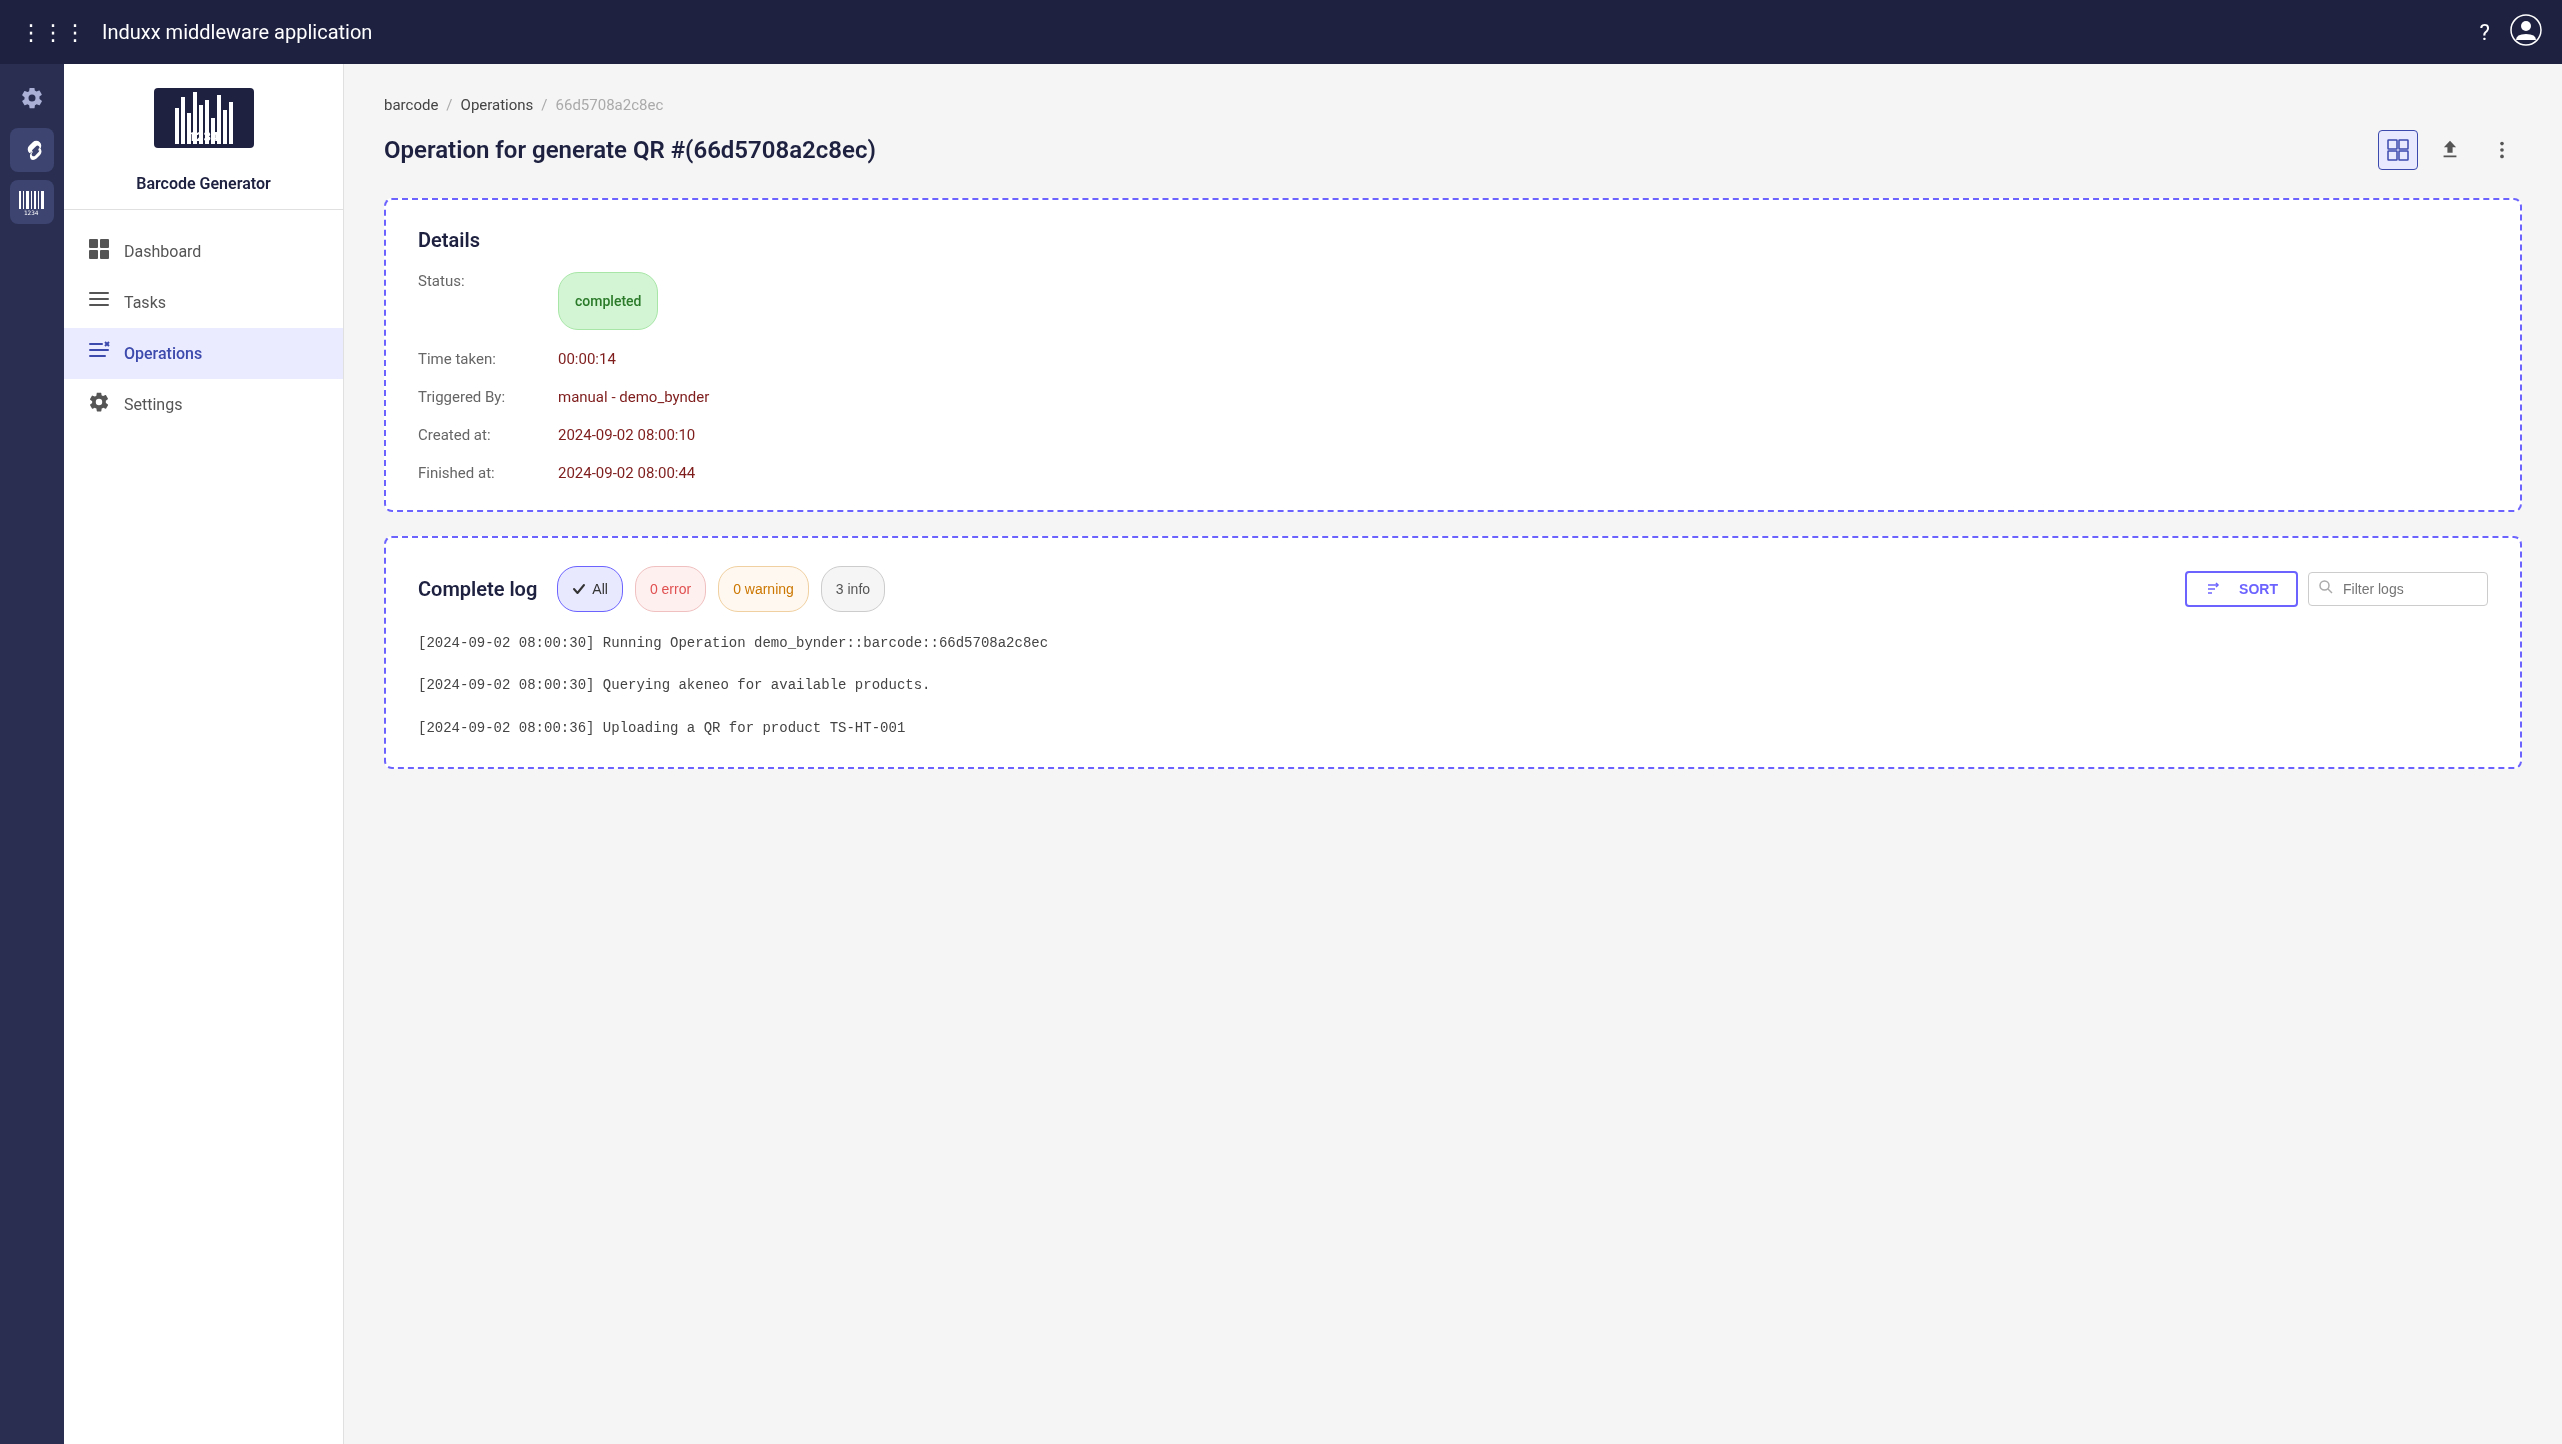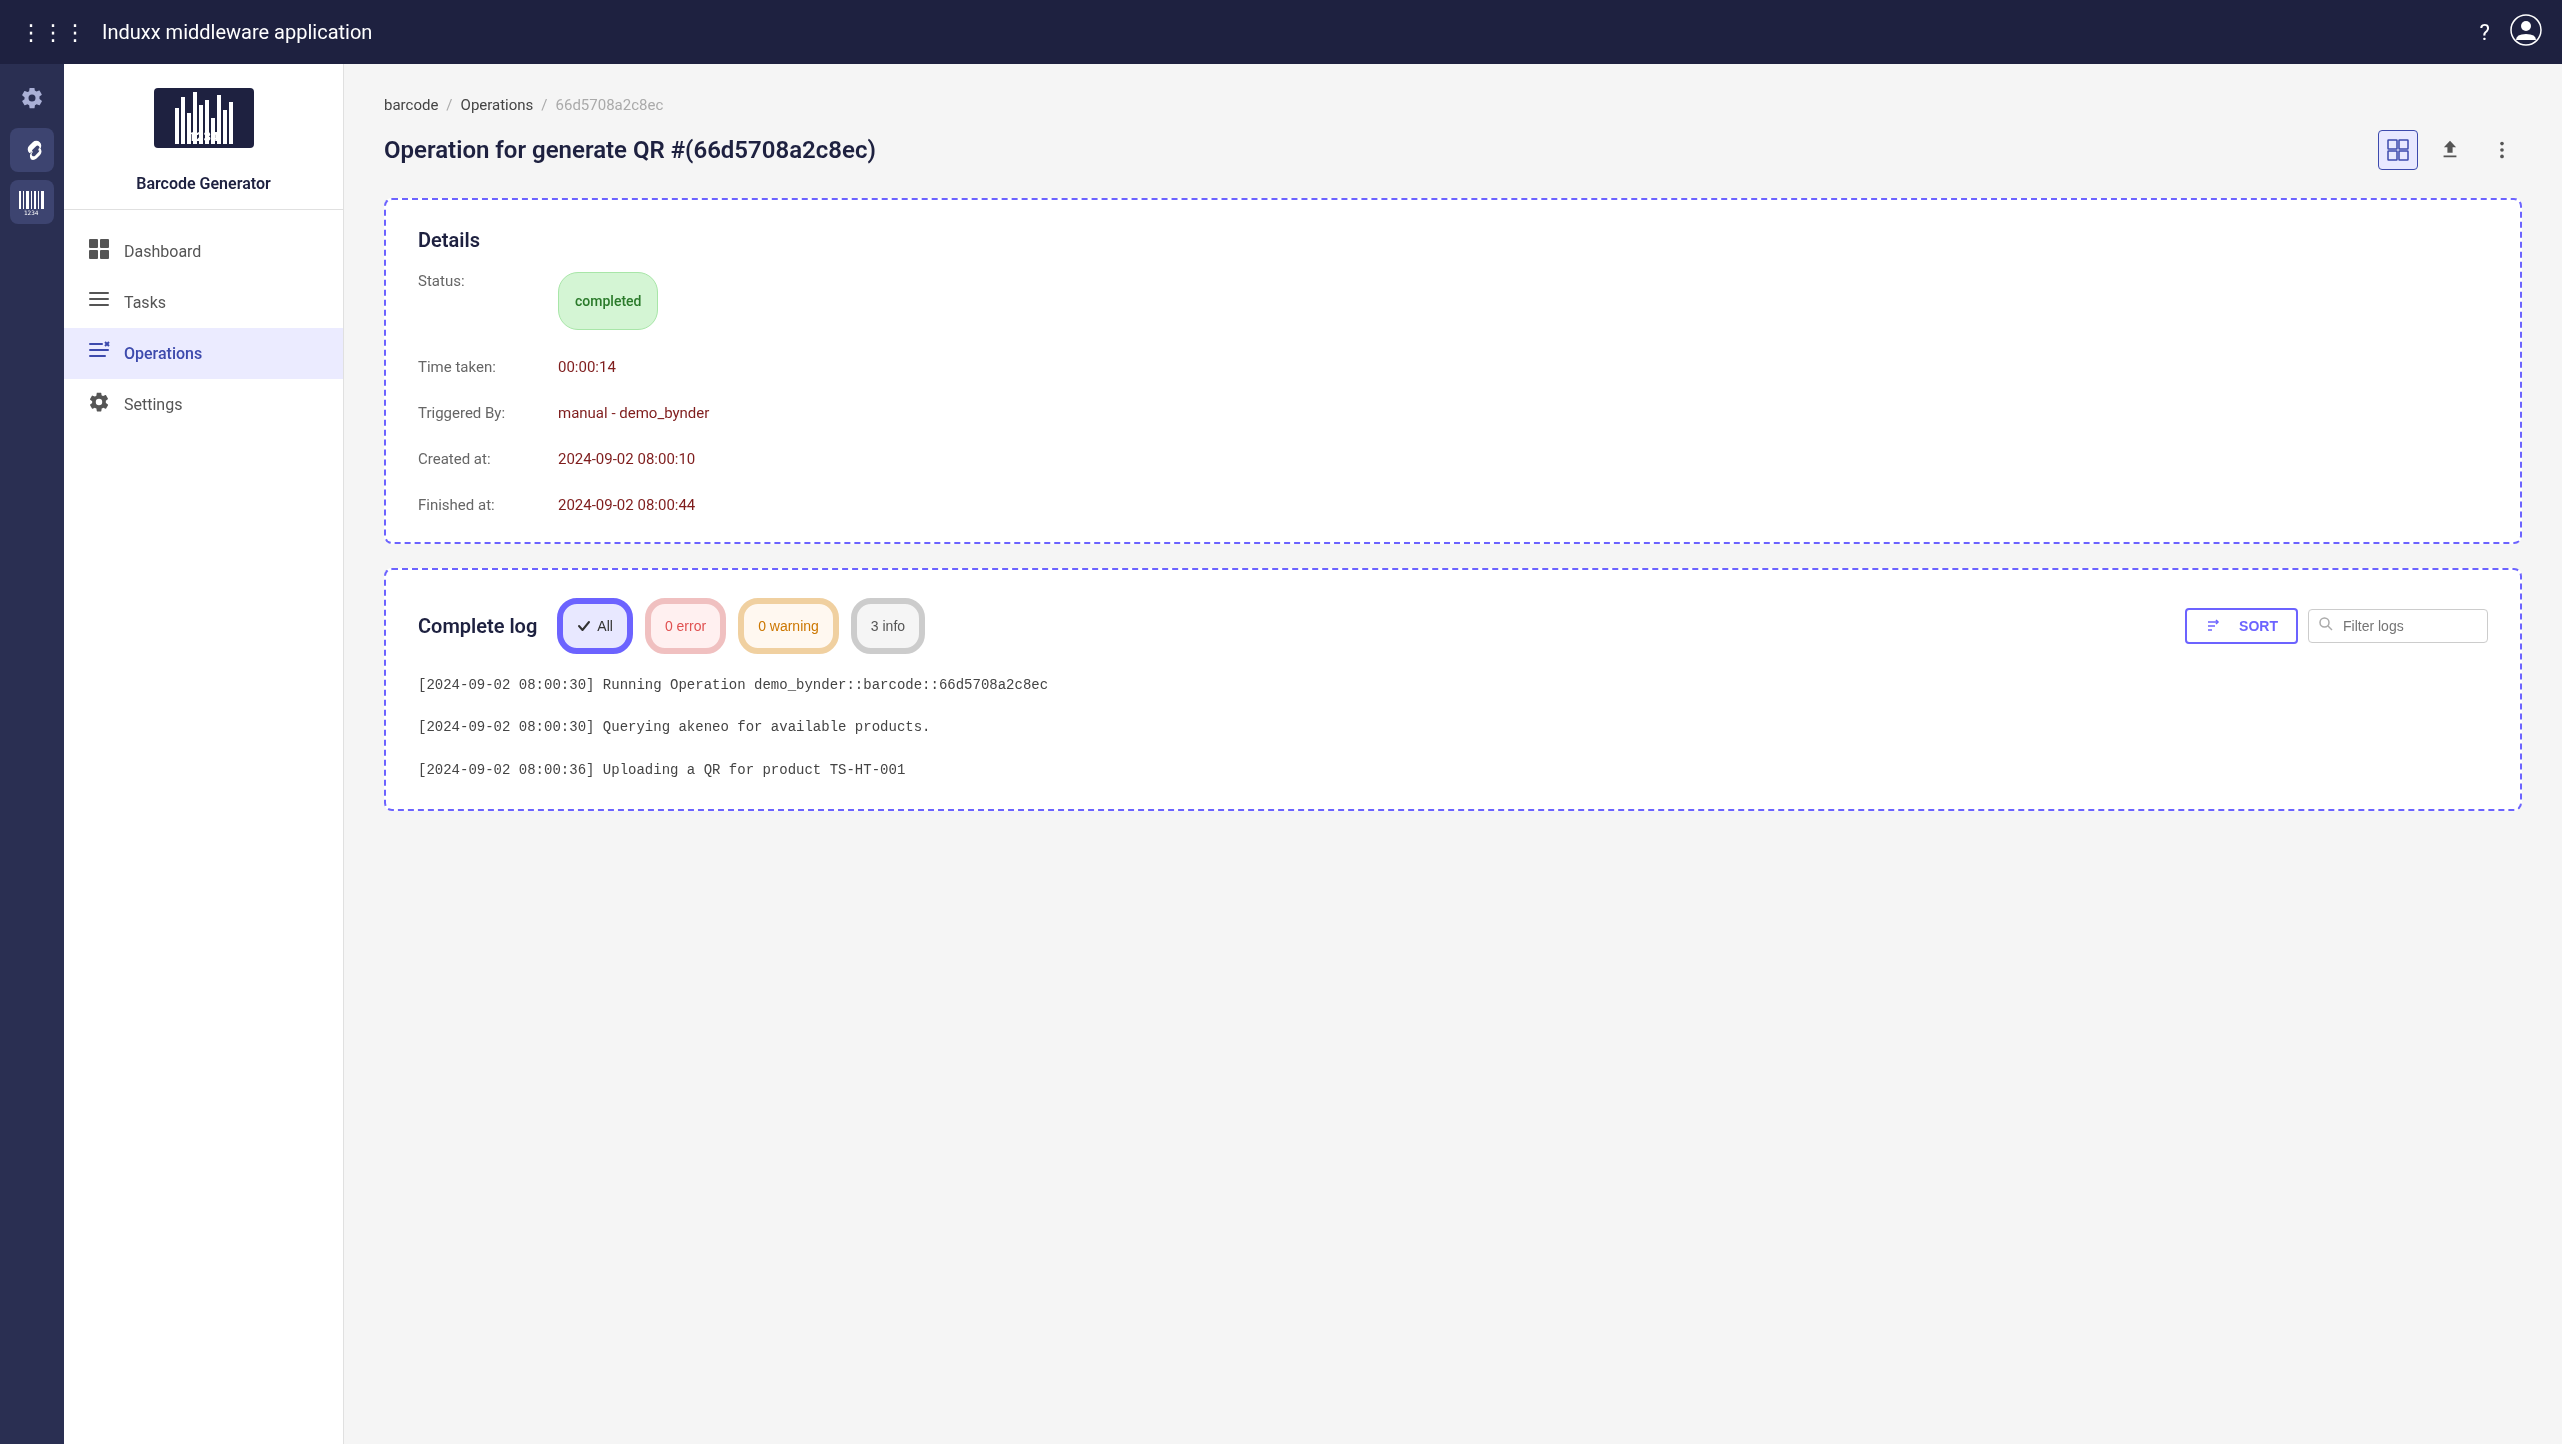--- a/index.html
+++ b/index.html
@@ -159,21 +159,21 @@
     .card {
       border: 2px dashed #6c63ff;
       border-radius: 8px;
       background: white;
       padding: 28px 32px;
       margin-bottom: 24px;
     }
     .card-title { font-size: 20px; font-weight: 600; color: #1e2140; margin-bottom: 20px; }
 
     
-    .details-grid { display: flex; flex-direction: column; gap: 28px; }
+    .details-grid { display: flex; flex-direction: column; gap: 20px; }
     .detail-row { display: flex; gap: 0; }
     .detail-label { width: 140px; font-size: 15px; color: #666; flex-shrink: 0; }
     .detail-value { font-size: 15px; color: #7f1d1d; }
     .status-badge {
       display: inline-block;
       padding: 20px 16px;
       border-radius: 20px;
       font-size: 14px;
       font-weight: 500;
       background: #d4f5d4;
@@ -191,21 +191,21 @@
     }
     .log-title { font-size: 20px; font-weight: 600; color: #1e2140; margin-right: 8px; }
     .log-filter-btn {
       display: inline-flex;
       align-items: center;
       gap: 6px;
       padding: 14px 14px;
       border-radius: 20px;
       font-size: 14px;
       cursor: pointer;
-      border: 6px solid #0c4a6e;
+      border: 1px solid #0c4a6e;
       background: white;
       color: #555;
     }
     .log-filter-btn.active { background: #e8e8ff; border-color: #6c63ff; color: #333; }
     .log-filter-btn.error { color: #e05050; background: #fff0f0; border-color: #f0c0c0; }
     .log-filter-btn.warning { color: #cc7700; background: #fff8f0; border-color: #f0d0a0; }
     .log-filter-btn.info { color: #555; background: #f5f5f5; border-color: #ccc; }
     .log-actions { margin-left: auto; display: flex; gap: 10px; align-items: center; }
     .sort-btn {
       display: inline-flex;

